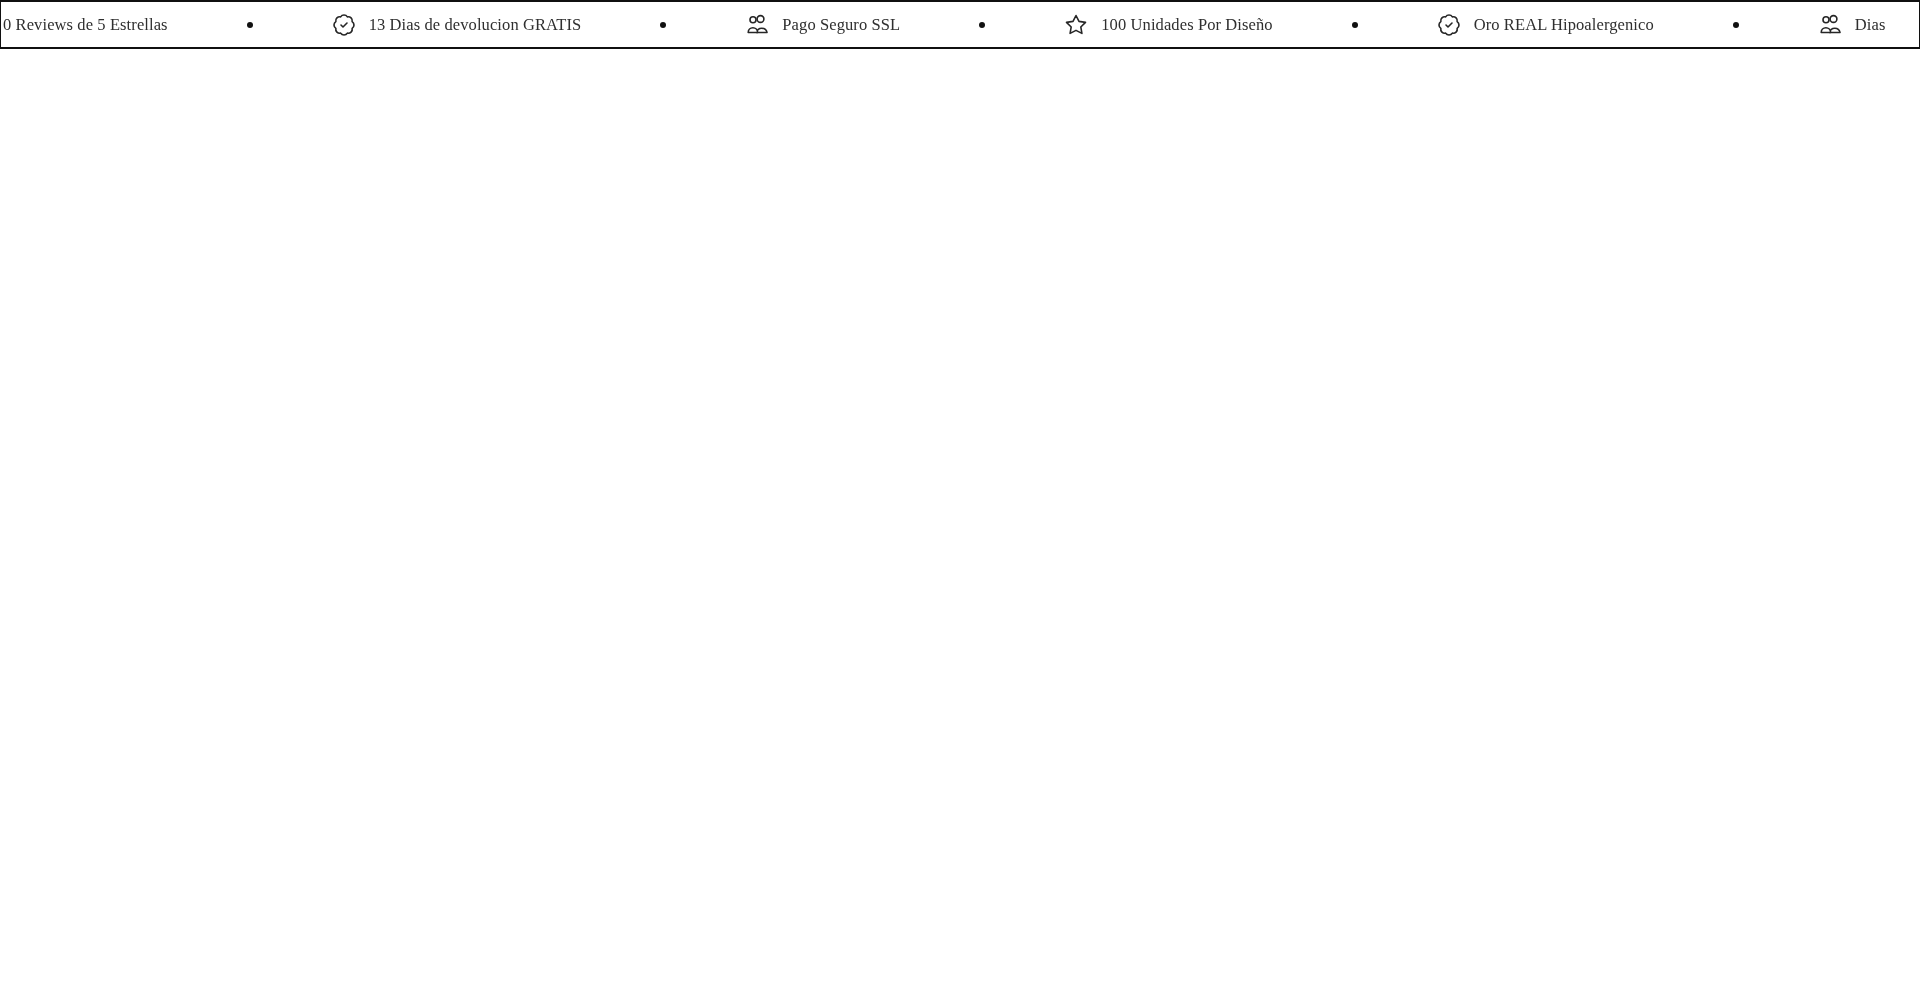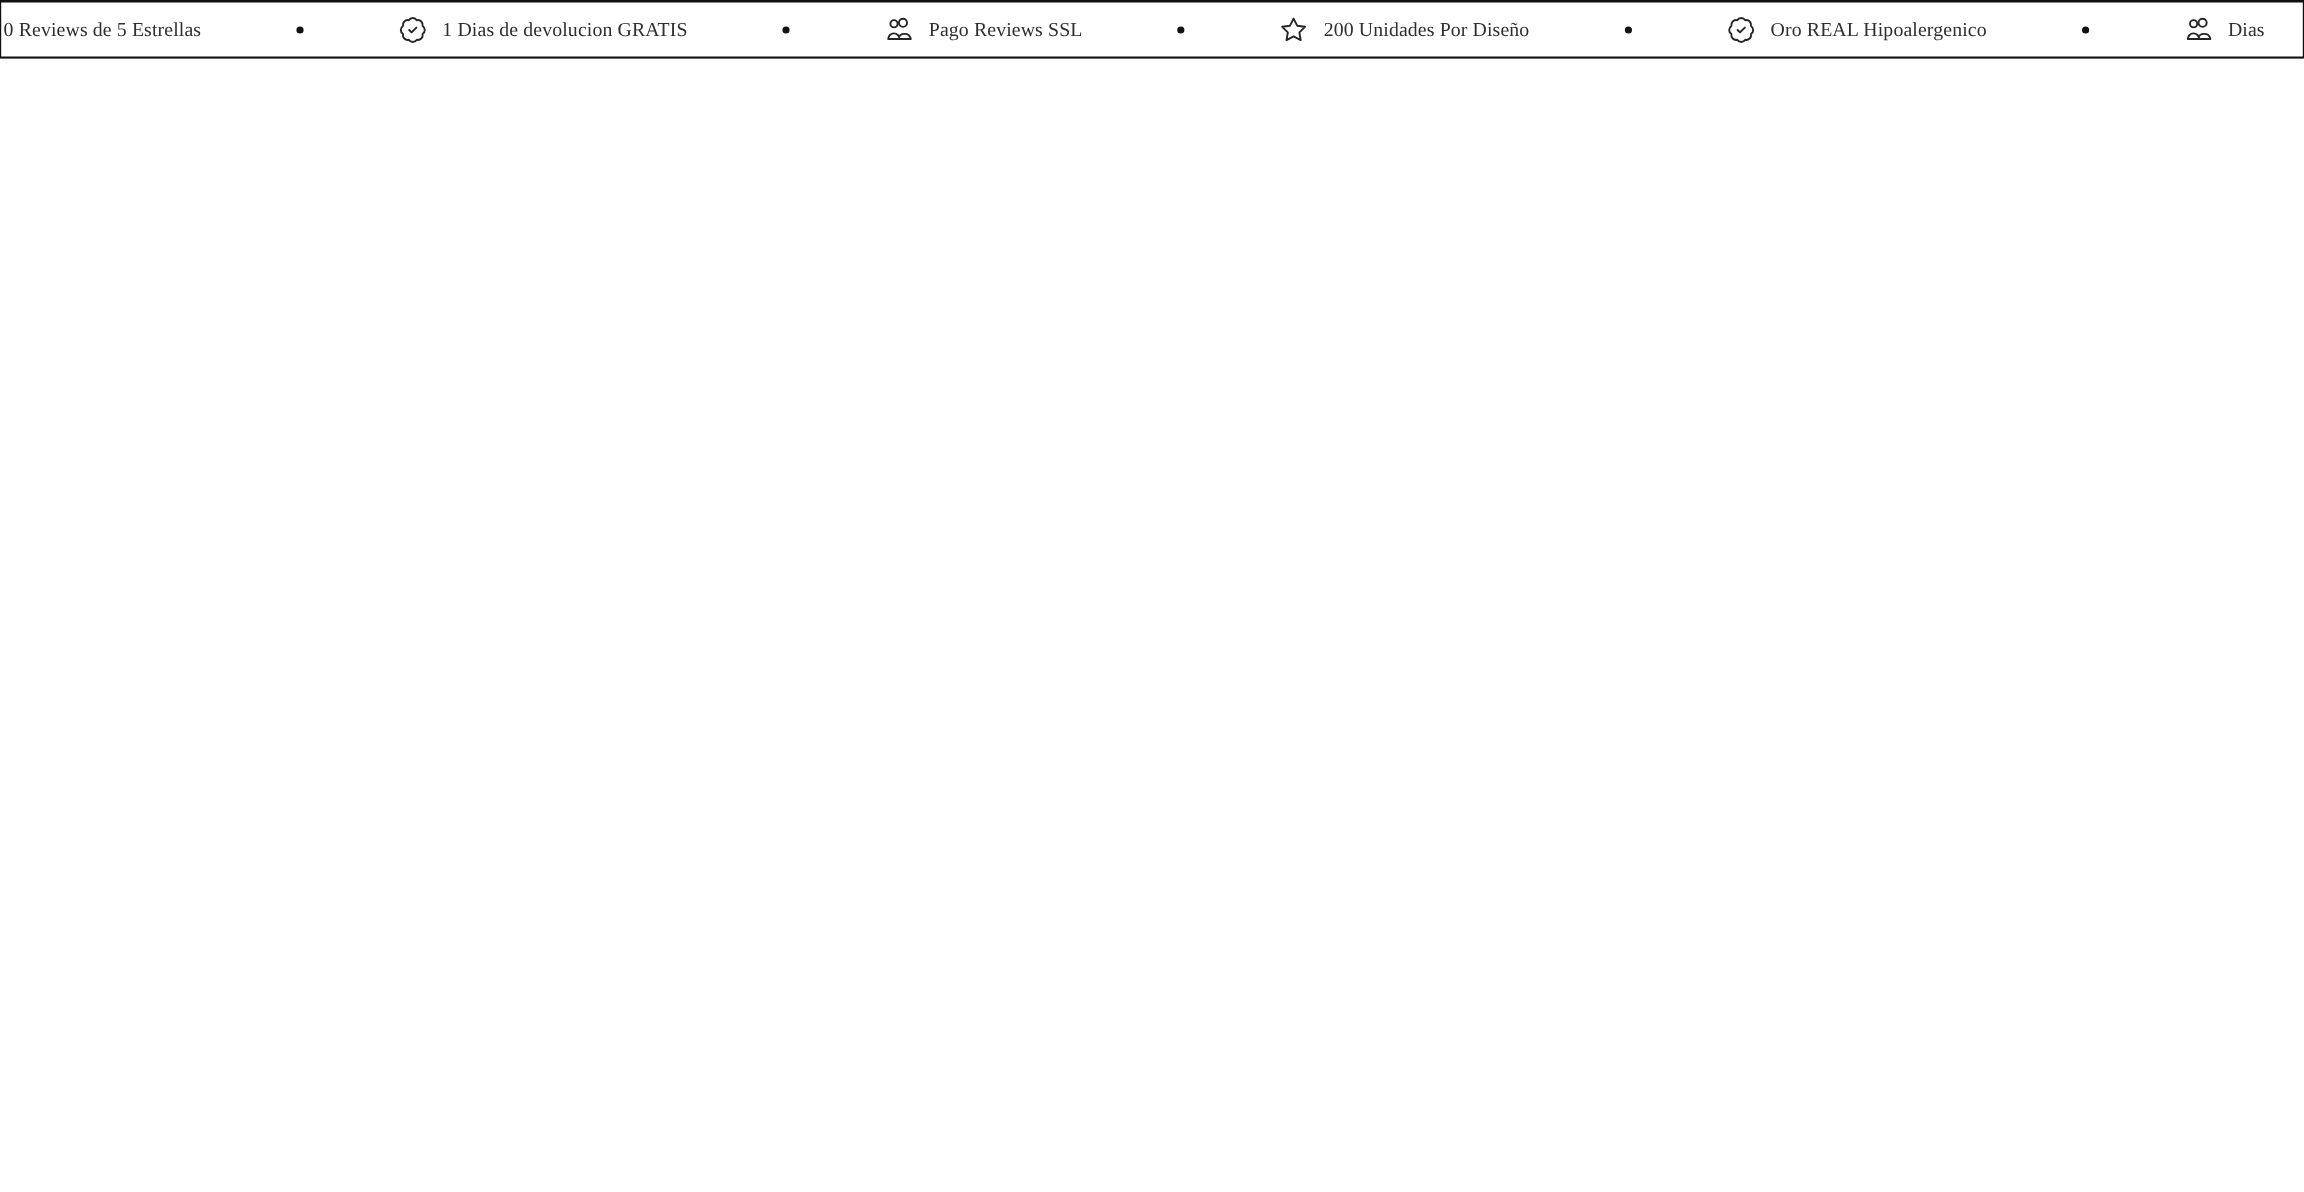--- a/index.html
+++ b/index.html
@@ -99,46 +99,46 @@
 
       <div class="bullet-sep"></div>
 
       <div class="marquee-item">
         <span class="icon">
           <svg viewBox="0 0 24 24" fill="none" stroke="currentColor" stroke-width="1.6" stroke-linecap="round" stroke-linejoin="round">
             <path d="M3.85 8.62a4 4 0 0 1 4.78-4.77 4 4 0 0 1 6.74 0 4 4 0 0 1 4.78 4.78 4 4 0 0 1 0 6.74 4 4 0 0 1-4.77 4.78 4 4 0 0 1-6.75 0 4 4 0 0 1-4.78-4.77 4 4 0 0 1 0-6.76Z"></path>
             <path d="m9 12 2 2 4-4"></path>
           </svg>
         </span>
-        <span>1 Dias de devolucion GRATIS</span>
+        <span>13 Dias de devolucion GRATIS</span>
       </div>
 
       <div class="bullet-sep"></div>
 
       <div class="marquee-item">
         <span class="icon">
           <svg viewBox="0 0 24 24" fill="none" stroke="currentColor" stroke-width="1.6" stroke-linecap="round" stroke-linejoin="round">
             <circle cx="15.5" cy="6" r="3.4"></circle>
             <path d="M11.6 19.5a5.3 5.3 0 0 1 10.4 0Z"></path>
             <circle cx="8" cy="6.8" r="3" fill="#ffffff"></circle>
             <path d="M3.2 19.5a4.7 4.7 0 0 1 9.4 0Z" fill="#ffffff"></path>
           </svg>
         </span>
-        <span>Pago Reviews SSL</span>
+        <span>Pago Seguro SSL</span>
       </div>
 
       <div class="bullet-sep"></div>
 
       <div class="marquee-item">
         <span class="icon">
           <svg viewBox="0 0 24 24" fill="none" stroke="currentColor" stroke-width="1.6" stroke-linecap="round" stroke-linejoin="round">
             <polygon points="12 2.5 15 8.4 21.5 9.35 16.8 13.95 17.9 20.4 12 17.35 6.1 20.4 7.2 13.95 2.5 9.35 9 8.4 12 2.5"></polygon>
           </svg>
         </span>
-        <span>200 Unidades Por Diseño</span>
+        <span>100 Unidades Por Diseño</span>
       </div>
 
       <div class="bullet-sep"></div>
 
       <div class="marquee-item">
         <span class="icon">
           <svg viewBox="0 0 24 24" fill="none" stroke="currentColor" stroke-width="1.6" stroke-linecap="round" stroke-linejoin="round">
             <path d="M3.85 8.62a4 4 0 0 1 4.78-4.77 4 4 0 0 1 6.74 0 4 4 0 0 1 4.78 4.78 4 4 0 0 1 0 6.74 4 4 0 0 1-4.77 4.78 4 4 0 0 1-6.75 0 4 4 0 0 1-4.78-4.77 4 4 0 0 1 0-6.76Z"></path>
             <path d="m9 12 2 2 4-4"></path>
           </svg>

